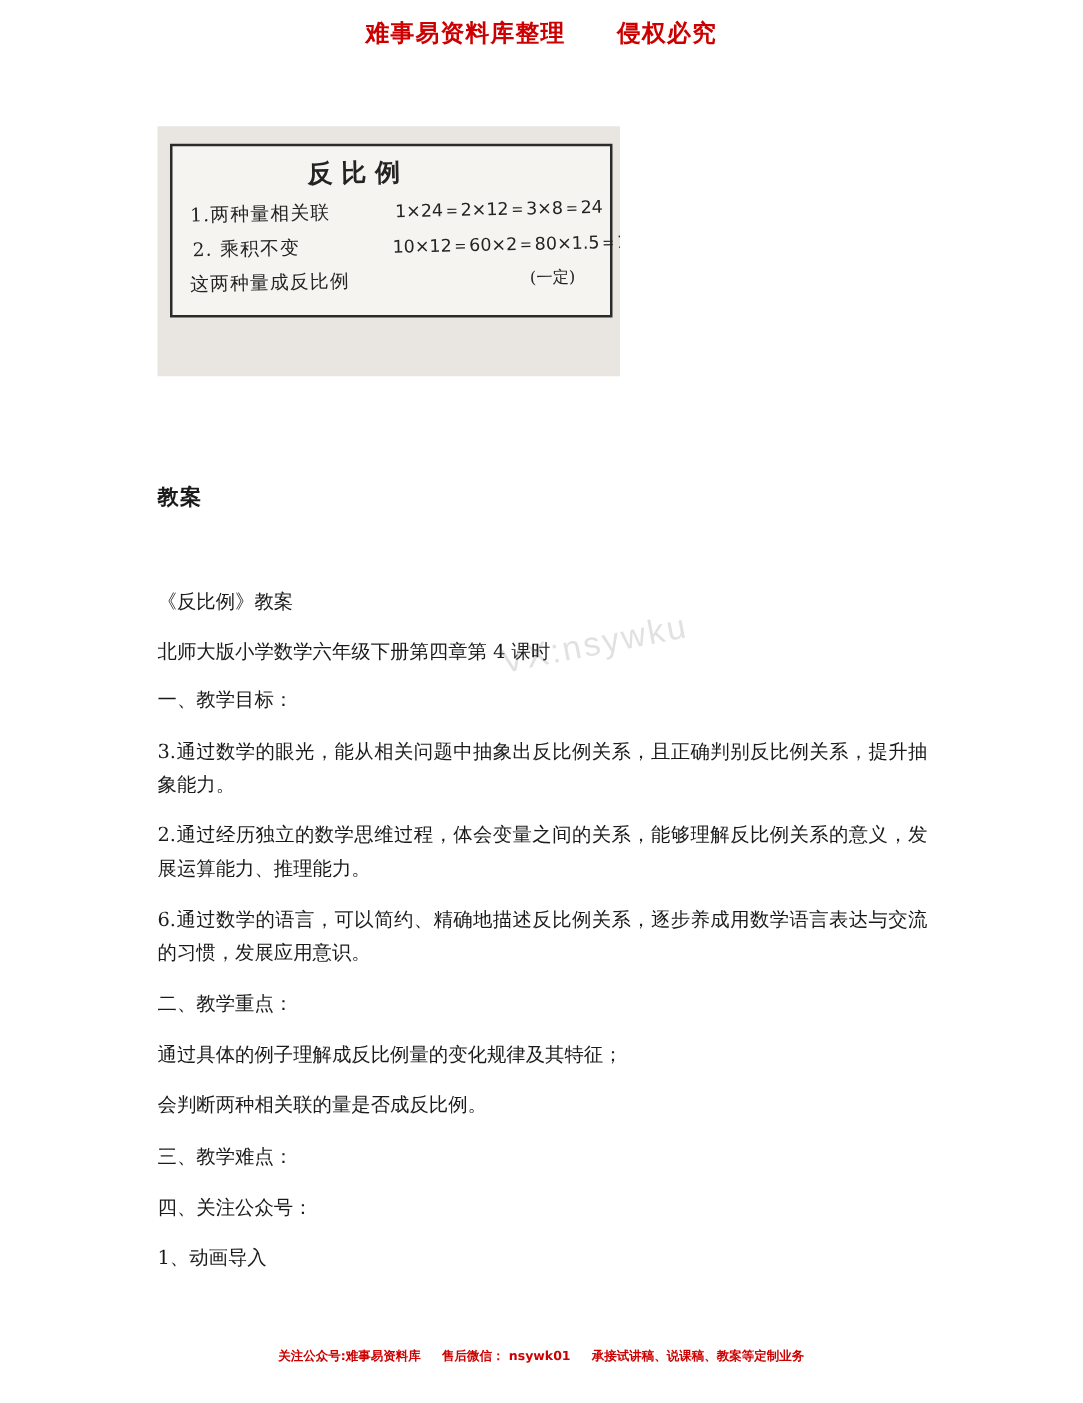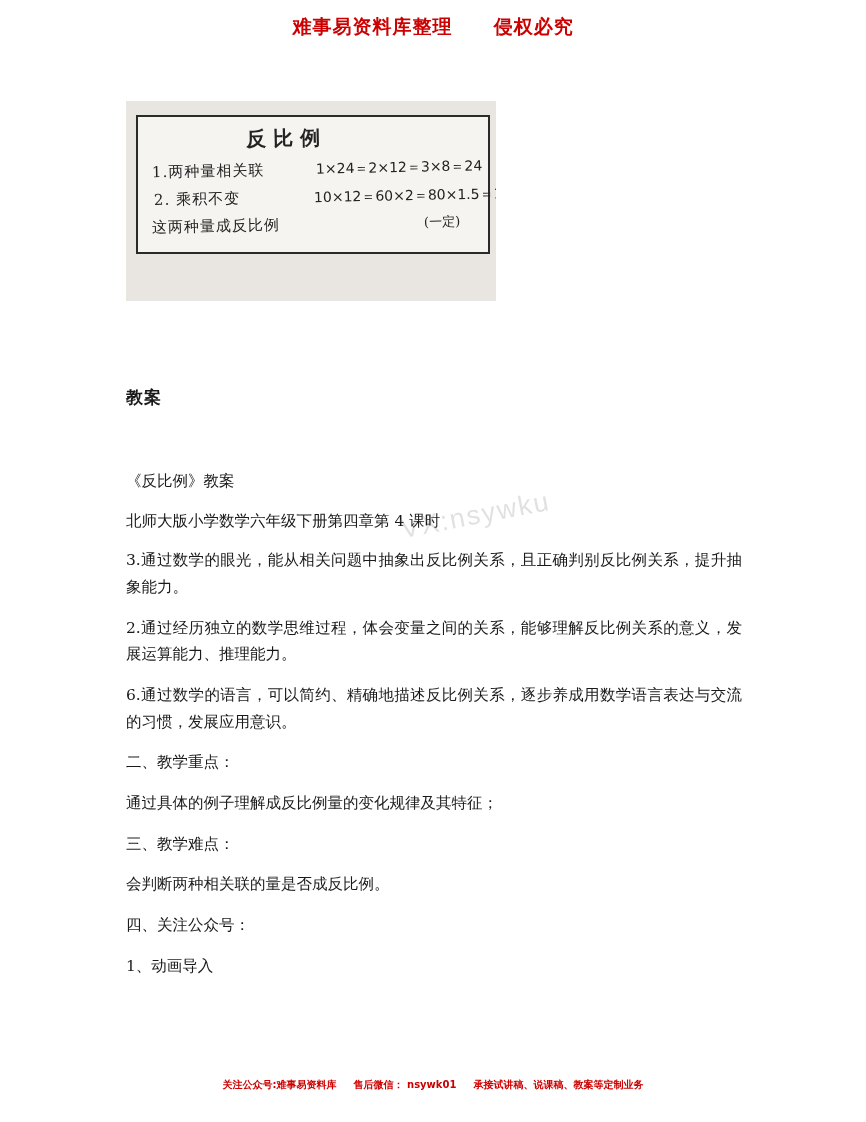--- a/index.html
+++ b/index.html
@@ -193,27 +193,28 @@
       <div class="hw hw-r2">10×12＝60×2＝80×1.5＝120</div>
       <div class="hw hw-r3">(一定)</div>
     </div>
   </div>
 
   <div class="doc-title">教案</div>
 
   <div class="content">
     <p class="tight">《反比例》教案</p>
     <p class="tight">北师大版小学数学六年级下册第四章第 4 课时</p>
+    <p>一、教学目标：</p>
     <p>3.通过数学的眼光，能从相关问题中抽象出反比例关系，且正确判别反比例关系，提升抽象能力。</p>
     <p>2.通过经历独立的数学思维过程，体会变量之间的关系，能够理解反比例关系的意义，发展运算能力、推理能力。</p>
     <p>6.通过数学的语言，可以简约、精确地描述反比例关系，逐步养成用数学语言表达与交流的习惯，发展应用意识。</p>
     <p>二、教学重点：</p>
     <p>通过具体的例子理解成反比例量的变化规律及其特征；</p>
+    <p>会判断两种相关联的量是否成反比例。</p>
     <p>三、教学难点：</p>
-    <p>会判断两种相关联的量是否成反比例。</p>
     <p>四、关注公众号：</p>
     <p>1、动画导入</p>
   </div>
 
   <div class="watermark">VX:nsywku</div>
 
   <div class="footer">
     <span class="seg">关注公众号:难事易资料库</span>
     <span class="sp"></span>
     <span class="seg">售后微信：</span>

